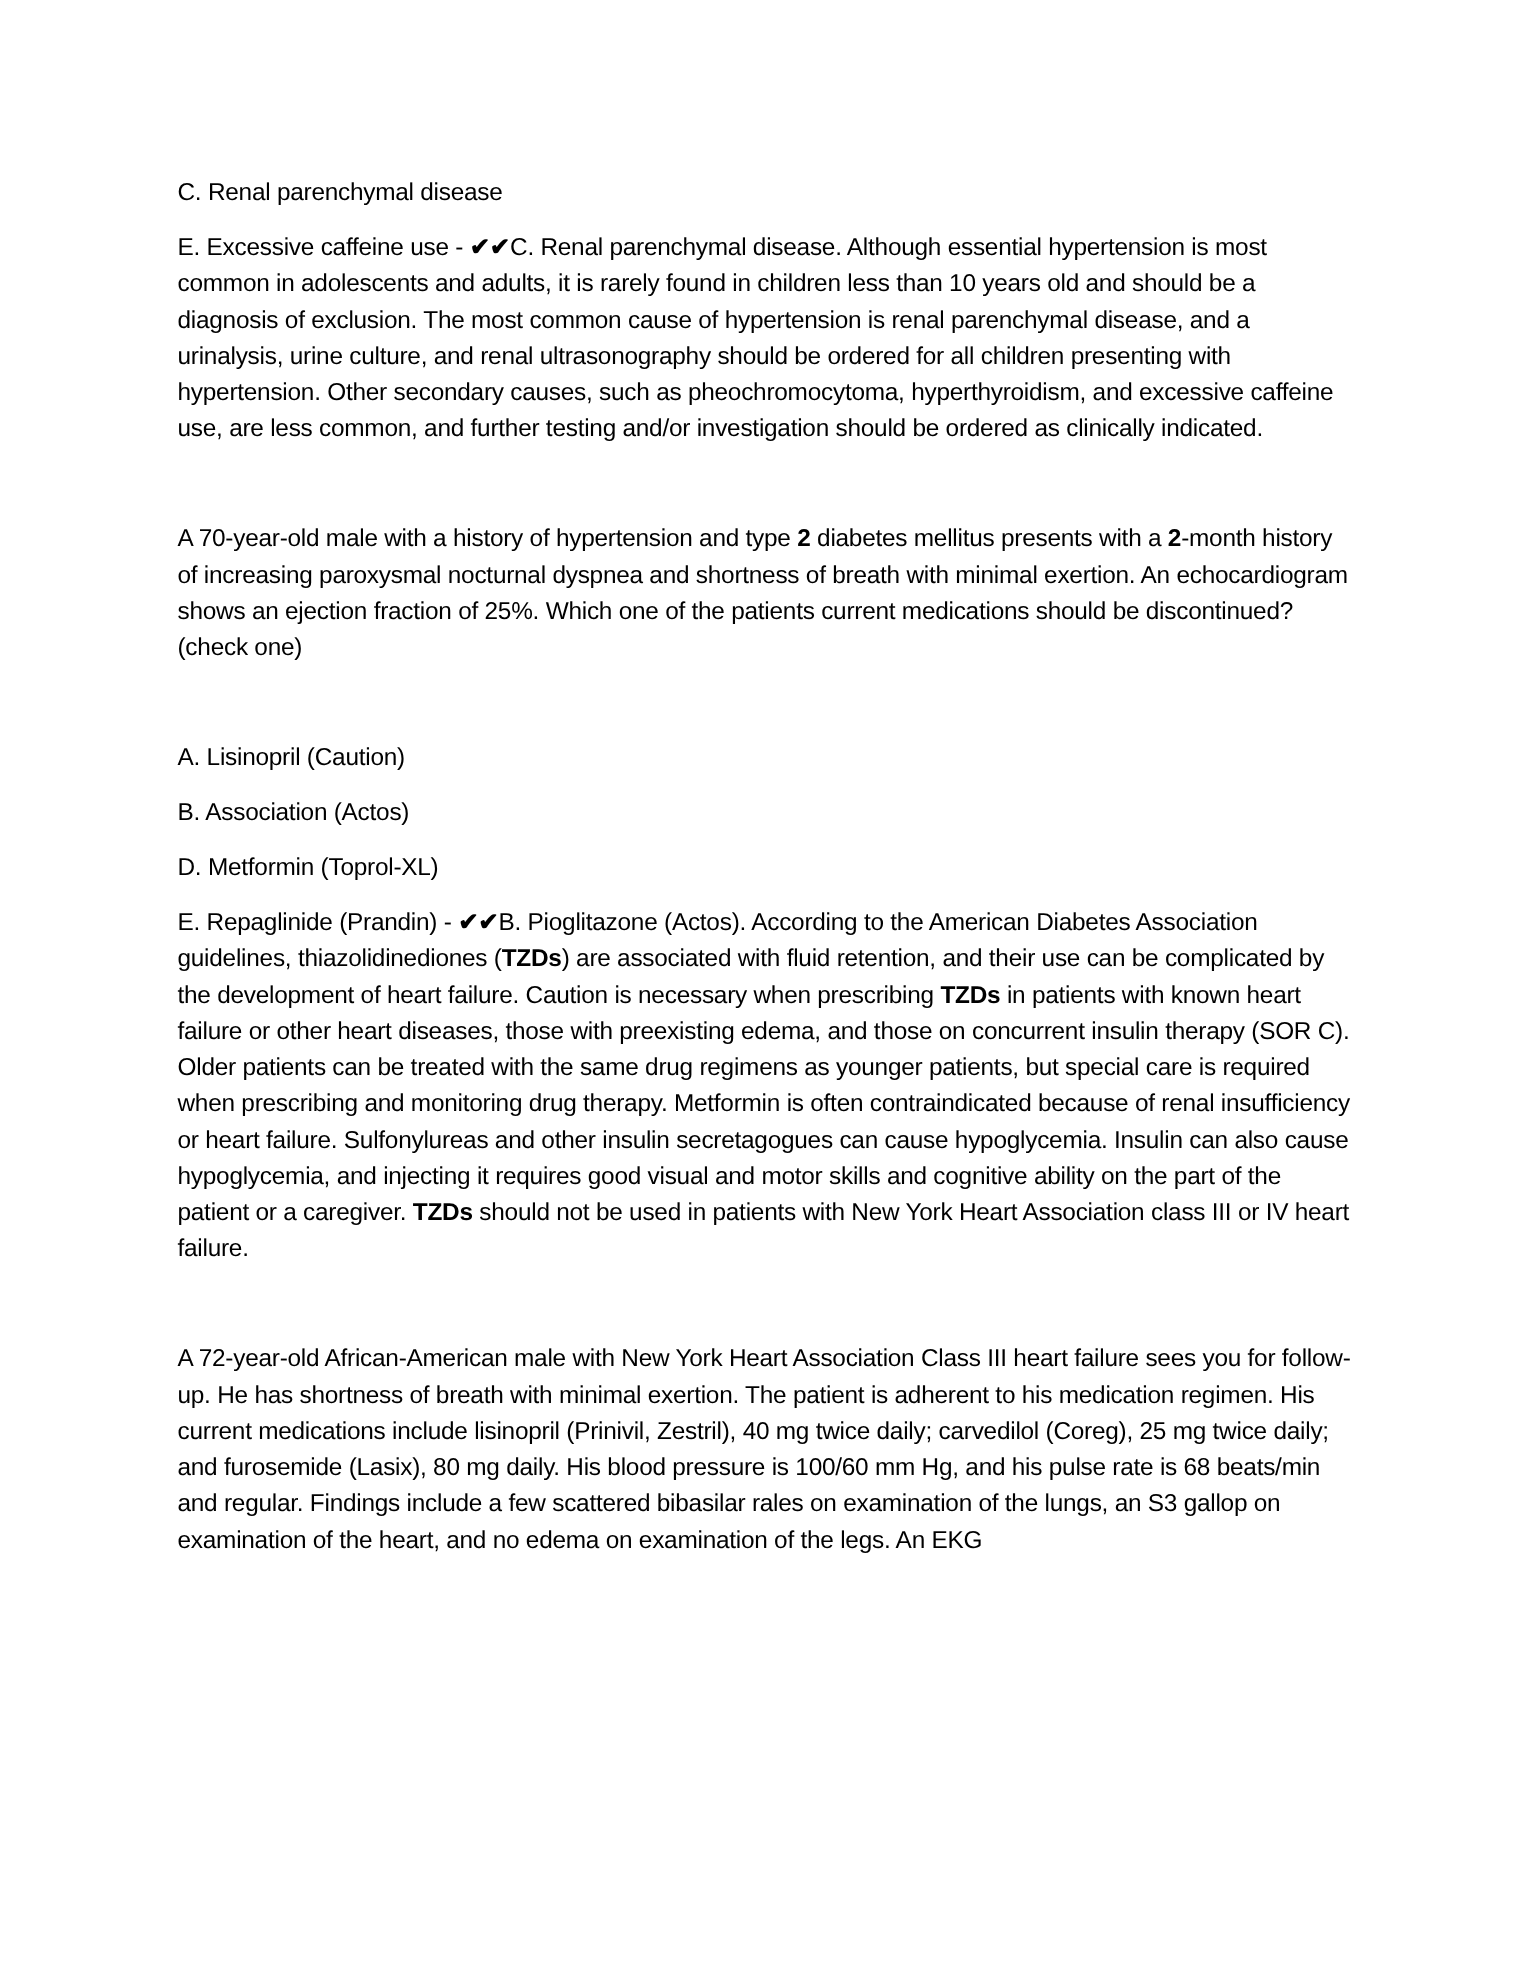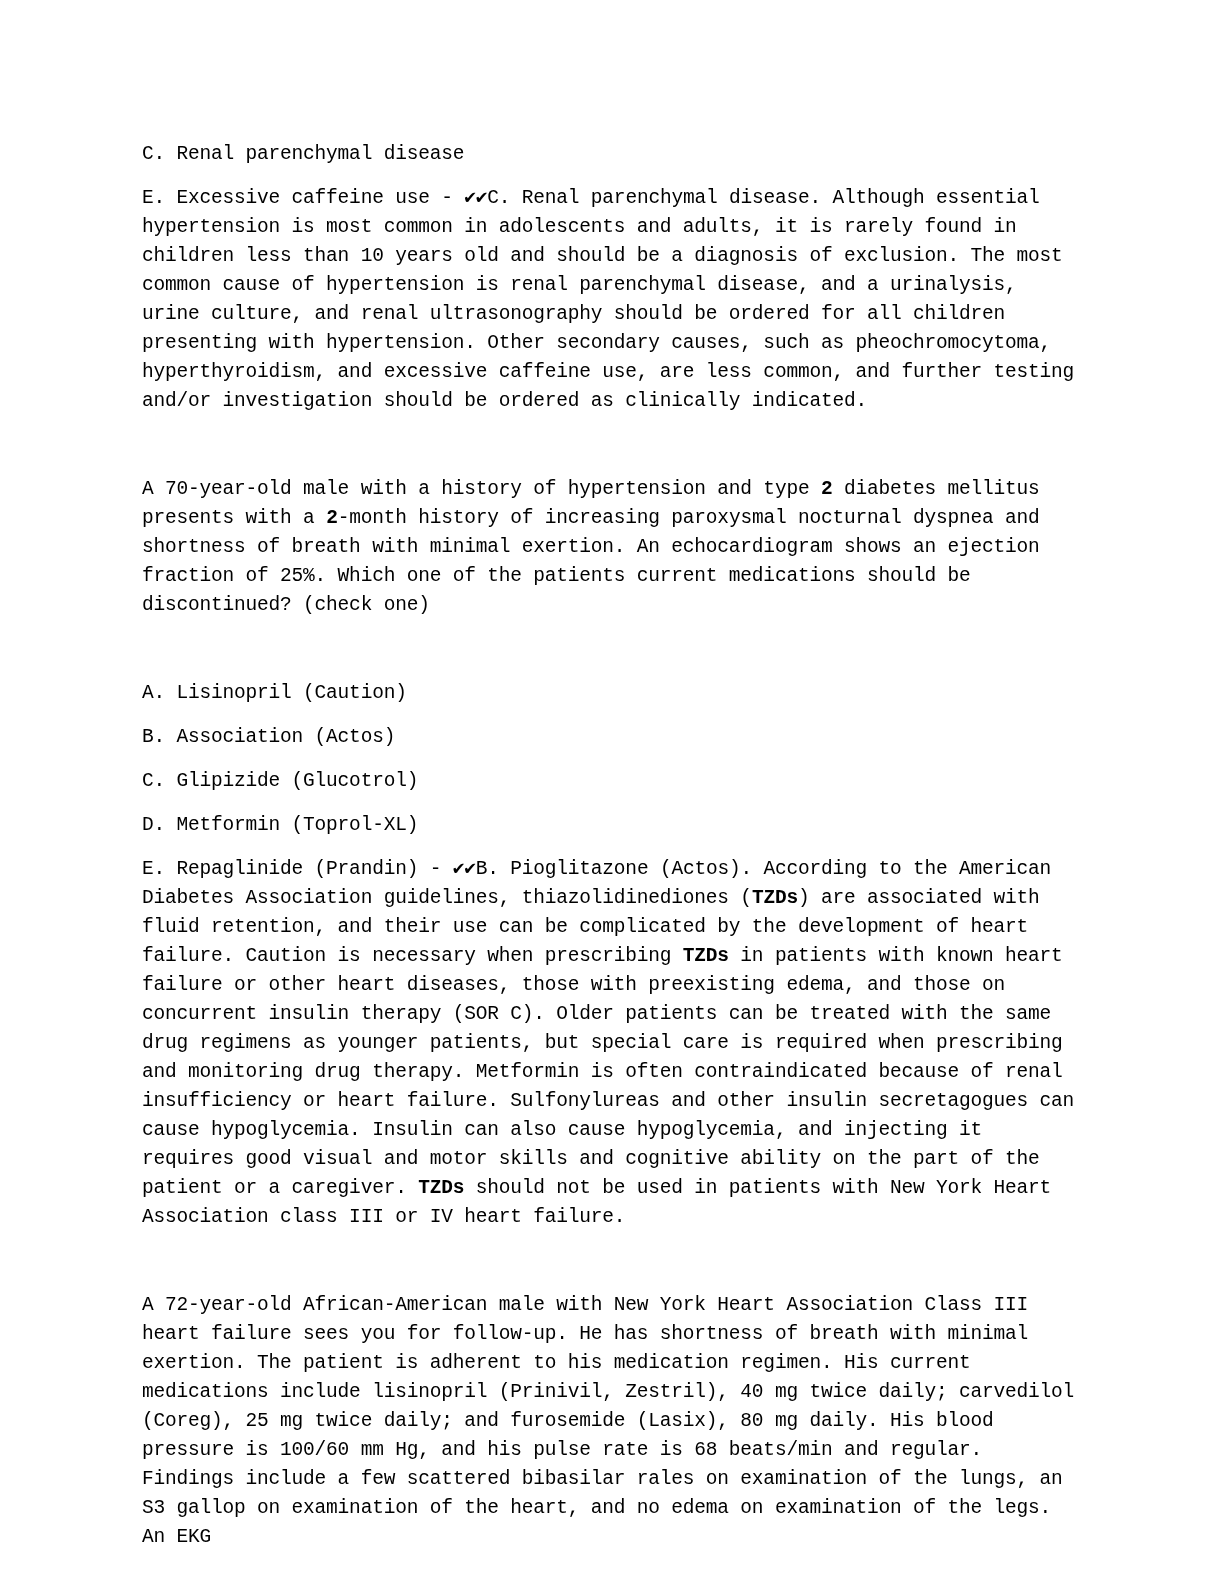--- a/index.html
+++ b/index.html
@@ -19,21 +19,21 @@
     top: 0;
     width: 1224px;
     height: 1584px;
     background: #ffffff;
   }
   .doc-content {
     position: absolute;
     left: 142px;
     top: 140px;
     width: 941px;
-    font-family: Liberation Mono, monospace;
+    font-family: Liberation Sans, sans-serif;
     font-size: 19.5px;
     line-height: 29px;
     color: #000000;
     letter-spacing: -0.01em;
     text-align: left;
   }
   .para {
     margin: 0 0 15px 0;
     min-height: 29px;
     white-space: pre-wrap;
@@ -53,19 +53,18 @@
 
 <div class="page">
   <div class="doc-content">
       <div class="para"><span class="run">C. Renal parenchymal disease</span></div>
       <div class="para"><span class="run">E. Excessive caffeine use - </span><span class="run bold">✔✔</span><span class="run">C. Renal parenchymal disease. Although essential hypertension is most common in adolescents and adults, it is rarely found in children less than 10 years old and should be a diagnosis of exclusion. The most common cause of hypertension is renal parenchymal disease, and a urinalysis, urine culture, and renal ultrasonography should be ordered for all children presenting with hypertension. Other secondary causes, such as pheochromocytoma, hyperthyroidism, and excessive caffeine use, are less common, and further testing and/or investigation should be ordered as clinically indicated.</span></div>
       <div class="para blank"></div>
       <div class="para"><span class="run">A 70-year-old male with a history of hypertension and type </span><span class="run bold">2</span><span class="run"> diabetes mellitus presents with a </span><span class="run bold">2</span><span class="run">-month history of increasing paroxysmal nocturnal dyspnea and shortness of breath with minimal exertion. An echocardiogram shows an ejection fraction of 25%. Which one of the patients current medications should be discontinued? (check one)</span></div>
       <div class="para blank"></div>
       <div class="para"><span class="run">A. Lisinopril (Caution)</span></div>
       <div class="para"><span class="run">B. Association (Actos)</span></div>
-      <div class="para"><span class="run">C. Glipizide (Glucotrol)</span></div>
       <div class="para"><span class="run">D. Metformin (Toprol-XL)</span></div>
       <div class="para"><span class="run">E. Repaglinide (Prandin) - </span><span class="run bold">✔✔</span><span class="run">B. Pioglitazone (Actos). According to the American Diabetes Association guidelines, thiazolidinediones (</span><span class="run bold">TZDs</span><span class="run">) are associated with fluid retention, and their use can be complicated by the development of heart failure. Caution is necessary when prescribing </span><span class="run bold">TZDs</span><span class="run"> in patients with known heart failure or other heart diseases, those with preexisting edema, and those on concurrent insulin therapy (SOR C). Older patients can be treated with the same drug regimens as younger patients, but special care is required when prescribing and monitoring drug therapy. Metformin is often contraindicated because of renal insufficiency or heart failure. Sulfonylureas and other insulin secretagogues can cause hypoglycemia. Insulin can also cause hypoglycemia, and injecting it requires good visual and motor skills and cognitive ability on the part of the patient or a caregiver. </span><span class="run bold">TZDs</span><span class="run"> should not be used in patients with New York Heart Association class III or IV heart failure.</span></div>
       <div class="para blank"></div>
       <div class="para"><span class="run">A 72-year-old African-American male with New York Heart Association Class III heart failure sees you for follow-up. He has shortness of breath with minimal exertion. The patient is adherent to his medication regimen. His current medications include lisinopril (Prinivil, Zestril), 40 mg twice daily; carvedilol (Coreg), 25 mg twice daily; and furosemide (Lasix), 80 mg daily. His blood pressure is 100/60 mm Hg, and his pulse rate is 68 beats/min and regular. Findings include a few scattered bibasilar rales on examination of the lungs, an S3 gallop on examination of the heart, and no edema on examination of the legs. An EKG</span></div>
     </div>
 </div>
 
 </body></html>

